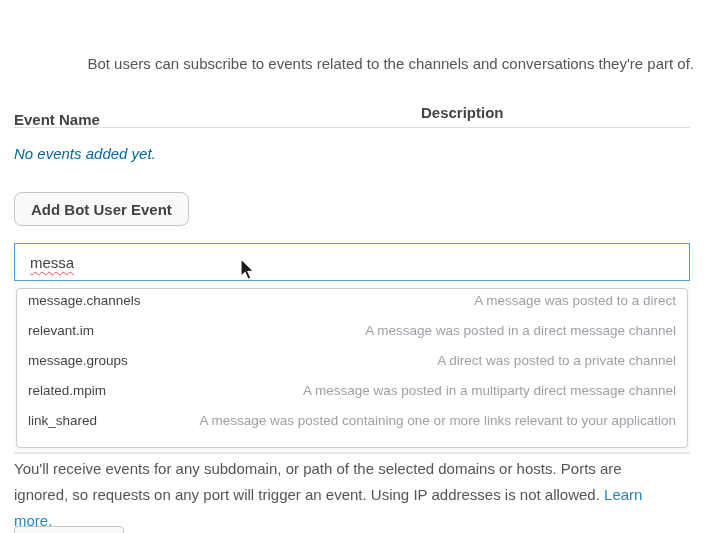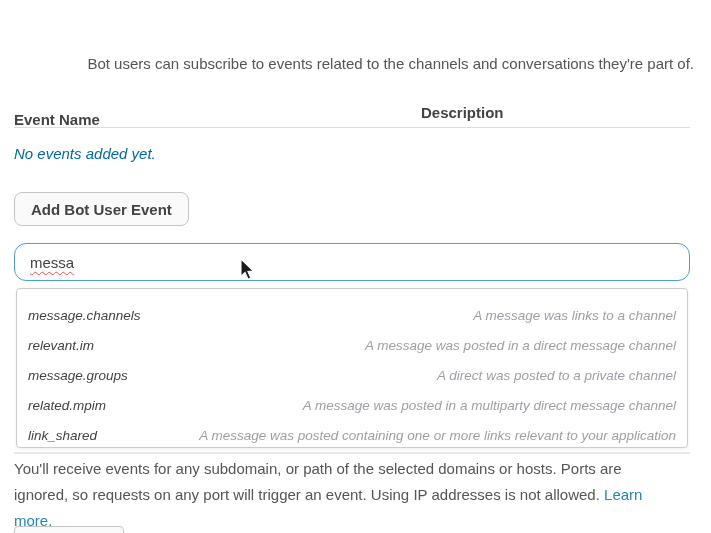--- a/index.html
+++ b/index.html
@@ -72,21 +72,21 @@
     border: 1px solid #c5c5c5;
     border-radius: 8px;
     cursor: pointer;
   }
   .event-search-input {
     position: absolute;
     left: 14px; top: 243px;
     width: 676px;
     height: 38px;
     border: 1px solid #4c9fd6;
-    border-radius: 12px;
+    border-radius: 0;
     background: #ffffff;
     display: flex;
     align-items: center;
     padding: 0 15px;
     font-size: 15px;
     color: #434245;
     cursor: text;
   }
   .typed-text {
     text-decoration: underline;
@@ -101,25 +101,24 @@
     width: 672px;
     background: #ffffff;
     border: 1px solid #cccccc;
     border-radius: 4px;
     box-shadow: 0 1px 3px rgba(0,0,0,0.08);
     padding: 4px 0;
   }
   .suggestion-row {
     height: 30px;
     display: flex;
-    align-items: flex-end;
+    align-items: flex-start;
     justify-content: space-between;
     padding: 0 11px;
     cursor: pointer;
-    font-style: italic;
   }
   .suggestion-name {
     font-size: 13.5px;
     color: #434245;
     white-space: nowrap;
   }
   .suggestion-desc {
     font-size: 13.5px;
     color: #9e9ea6;
     white-space: nowrap;
@@ -181,21 +180,21 @@
 
   <button class="add-event-button">Add Bot User Event</button>
 
   <div class="event-search-input">
     <span class="typed-text">messa</span>
   </div>
 
   <div class="suggestions">
     <div class="suggestion-row">
       <span class="suggestion-name">message.channels</span>
-      <span class="suggestion-desc">A message was links to a channel</span>
+      <span class="suggestion-desc">A message was posted to a direct</span>
     </div>
     <div class="suggestion-row">
       <span class="suggestion-name">relevant.im</span>
       <span class="suggestion-desc">A message was posted in a direct message channel</span>
     </div>
     <div class="suggestion-row">
       <span class="suggestion-name">message.groups</span>
       <span class="suggestion-desc">A direct was posted to a private channel</span>
     </div>
     <div class="suggestion-row">

